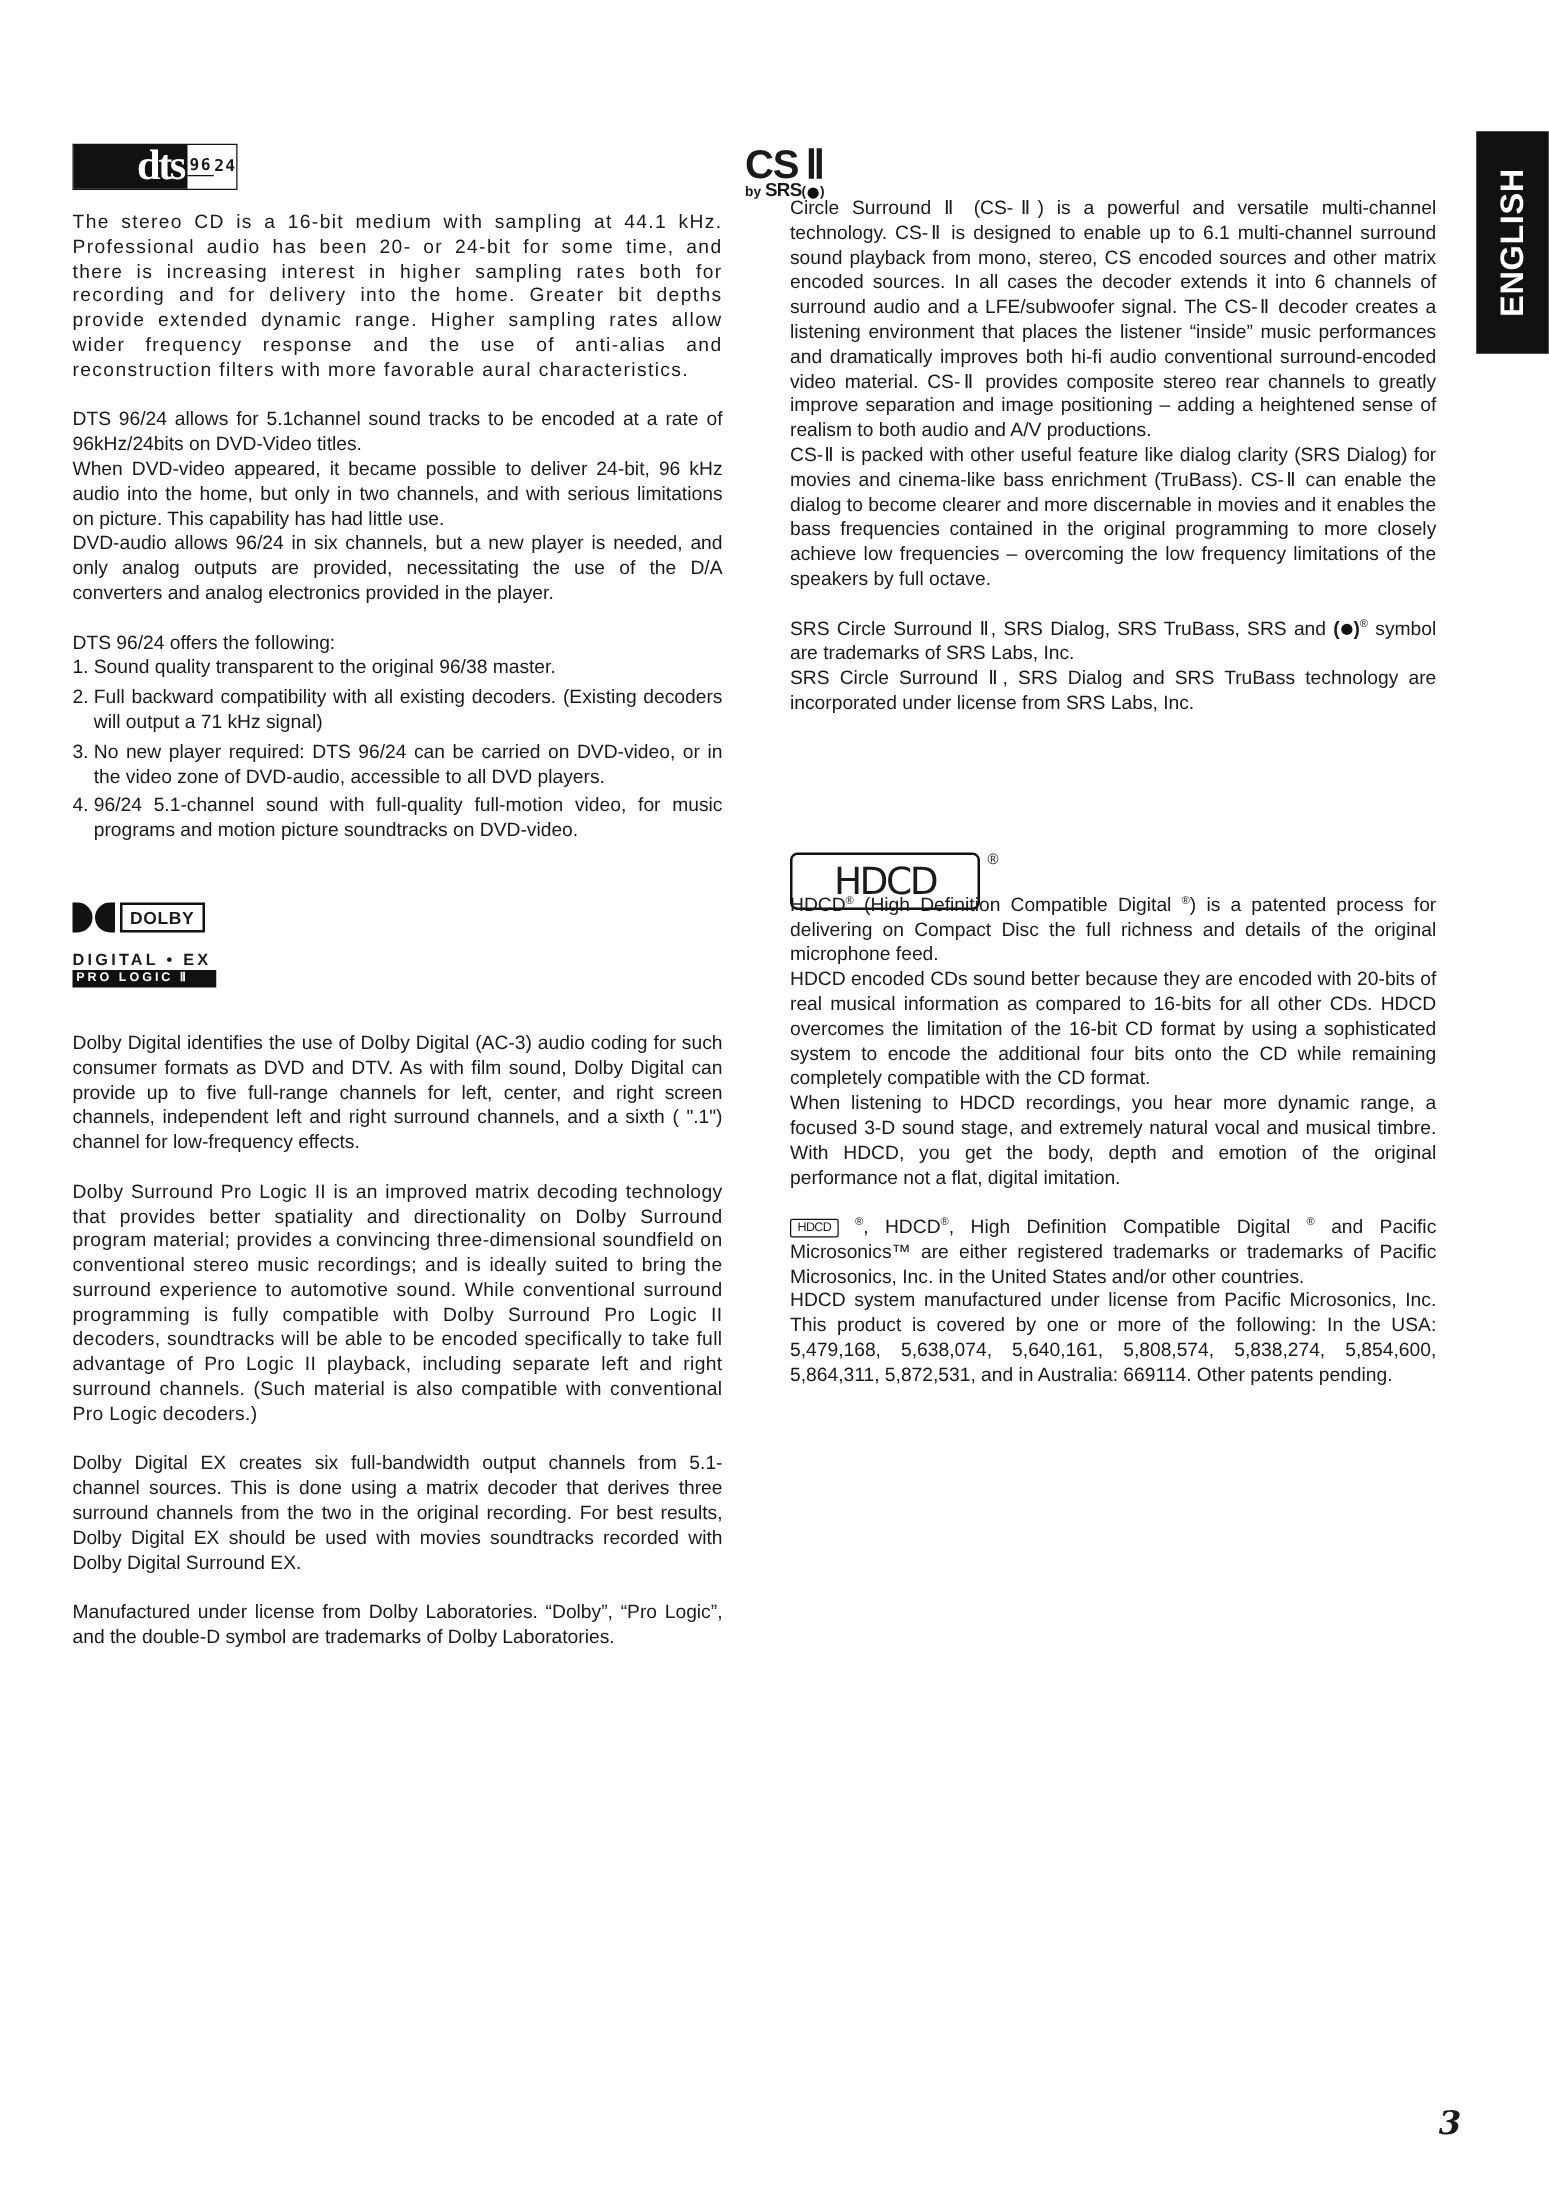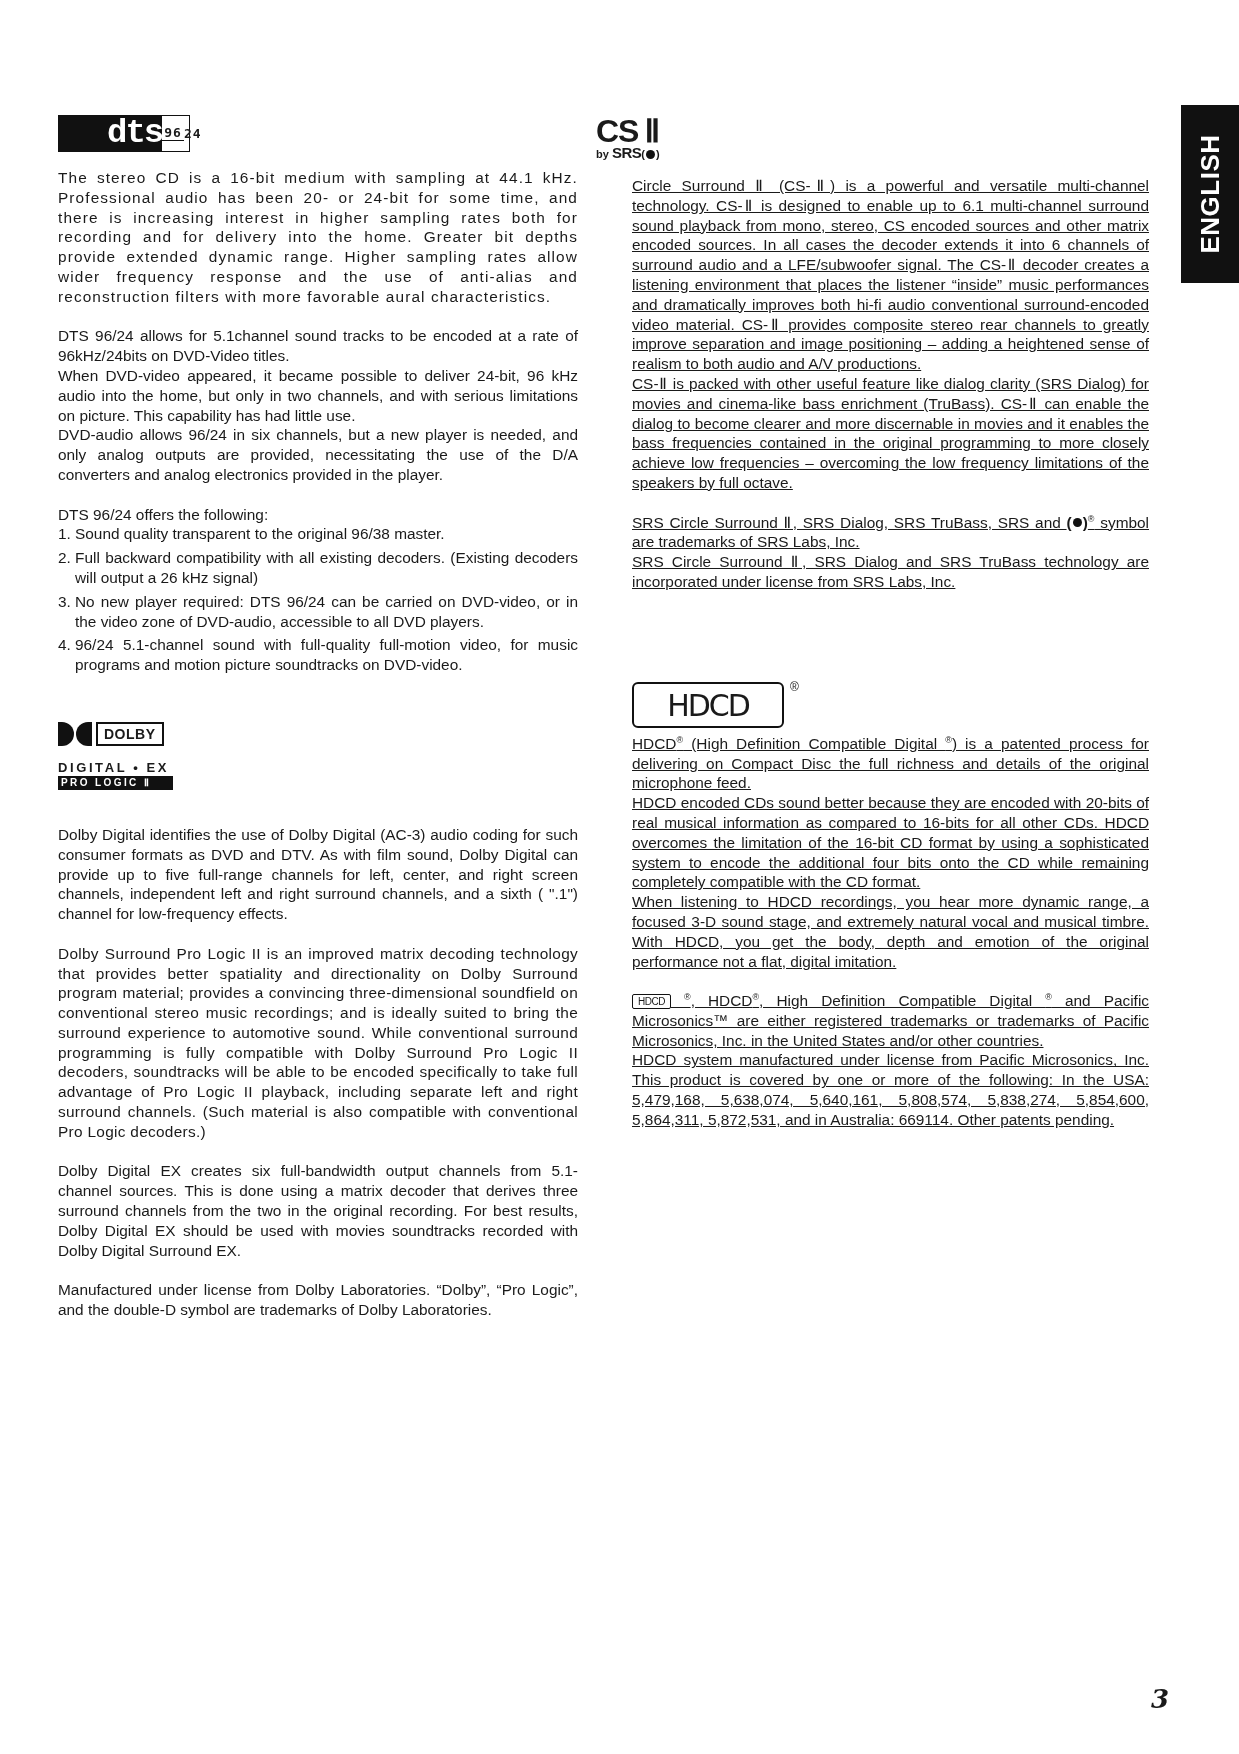--- a/index.html
+++ b/index.html
@@ -2,30 +2,30 @@
 <html><head>
 <meta charset="utf-8">
 <style>
   html, body { margin:0; padding:0; background:#fff; }
   body { width:1239px; height:1754px; position:relative; overflow:hidden;
          font-family:"Liberation Sans", sans-serif; color:#1a1a1a; }
   .col { position:absolute; font-size:15.4px; line-height:19.8px; text-align:justify; }
   .col p { margin:0; }
   .gap { height:19.8px; }
   #left { left:58px; top:158px; width:520px; }
-  #right { left:632px; top:176px; width:517px;text-decoration:underline; }
+  #right { left:632px; top:157px; width:517px; }
   .wide { letter-spacing:1.1px; }
   ol.list { margin:0; padding:0; list-style:none; }
   ol.list li { position:relative; padding-left:17px; margin-bottom:4px; }
   ol.list li .num { position:absolute; left:0; top:0; }
 
   
   .logo { position:absolute; }
   #dts-logo { left:58px; top:115px; width:132px; height:37px; border:1.5px solid #111; display:flex; box-sizing:border-box; }
-  #dts-logo .dts-left { background:#111; color:#fff; width:68px; font-family:Liberation Mono, monospace; font-weight:bold;
+  #dts-logo .dts-left { background:#111; color:#fff; width:68px; font-family:Liberation Serif, serif; font-weight:bold;
         font-size:34px; line-height:34px; text-align:center; letter-spacing:-2px;padding-left:48px; }
   #dts-logo .dts-right { flex:1; display:flex; flex-direction:row; align-items:center; justify-content:center;
         font-family:"DejaVu Sans Mono", monospace; font-weight:bold; font-size:13px; line-height:13px; letter-spacing:1px; }
   #dts-logo .dts-right .top { border-bottom:1.5px solid #111; padding:0 2px 1px 2px; }
 
   #dolby-logo { left:58px; top:722px; width:115px; height:60px; }
   #dolby-logo .row1 { display:flex; align-items:center; height:24px; }
   #dolby-logo .dd { display:flex; gap:2px; }
   #dolby-logo .dd span { width:16px; height:24px; background:#111; display:block; }
   #dolby-logo .dd span.l { border-radius:0 12px 12px 0; }
@@ -100,21 +100,21 @@
   <div style="height:10px"></div>
   <p class="wide">The stereo CD is a 16-bit medium with sampling at 44.1 kHz. Professional audio has been 20- or 24-bit for some time, and there is increasing interest in higher sampling rates both for recording and for delivery into the home. Greater bit depths provide extended dynamic range. Higher sampling rates allow wider frequency response and the use of anti-alias and reconstruction filters with more favorable aural characteristics.</p>
   <div class="gap"></div>
   <p>DTS 96/24 allows for 5.1channel sound tracks to be encoded at a rate of 96kHz/24bits on DVD-Video titles.</p>
   <p>When DVD-video appeared, it became possible to deliver 24-bit, 96 kHz audio into the home, but only in two channels, and with serious limitations on picture. This capability has had little use.</p>
   <p>DVD-audio allows 96/24 in six channels, but a new player is needed, and only analog outputs are provided, necessitating the use of the D/A converters and analog electronics provided in the player.</p>
   <div class="gap"></div>
   <p>DTS 96/24 offers the following:</p>
   <ol class="list">
     <li><span class="num">1.</span><span>Sound quality transparent to the original 96/38 master.</span></li>
-    <li><span class="num">2.</span><span>Full backward compatibility with all existing decoders. (Existing decoders will output a 26 kHz signal)</span></li>
+    <li><span class="num">2.</span><span>Full backward compatibility with all existing decoders. (Existing decoders will output a 71 kHz signal)</span></li>
     <li><span class="num">3.</span><span>No new player required: DTS 96/24 can be carried on DVD-video, or in the video zone of DVD-audio, accessible to all DVD players.</span></li>
     <li><span class="num">4.</span><span>96/24 5.1-channel sound with full-quality full-motion video, for music programs and motion picture soundtracks on DVD-video.</span></li>
   </ol>
   <div style="height:146px"></div>
   <p>Dolby Digital identifies the use of Dolby Digital (AC-3) audio coding for such consumer formats as DVD and DTV. As with film sound, Dolby Digital can provide up to five full-range channels for left, center, and right screen channels, independent left and right surround channels, and a sixth ( ".1") channel for low-frequency effects.</p>
   <div class="gap"></div>
   <p class="wide" style="letter-spacing:0.3px">Dolby Surround Pro Logic II is an improved matrix decoding technology that provides better spatiality and directionality on Dolby Surround program material; provides a convincing three-dimensional soundfield on conventional stereo music recordings; and is ideally suited to bring the surround experience to automotive sound. While conventional surround programming is fully compatible with Dolby Surround Pro Logic II decoders, soundtracks will be able to be encoded specifically to take full advantage of Pro Logic II playback, including separate left and right surround channels. (Such material is also compatible with conventional Pro Logic decoders.)</p>
   <div class="gap"></div>
   <p>Dolby Digital EX creates six full-bandwidth output channels from 5.1-channel sources.  This is done using a matrix decoder that derives three surround channels from the two in the original recording.  For best results, Dolby Digital EX should be used with movies soundtracks recorded with Dolby Digital Surround EX.</p>
   <div class="gap"></div>

